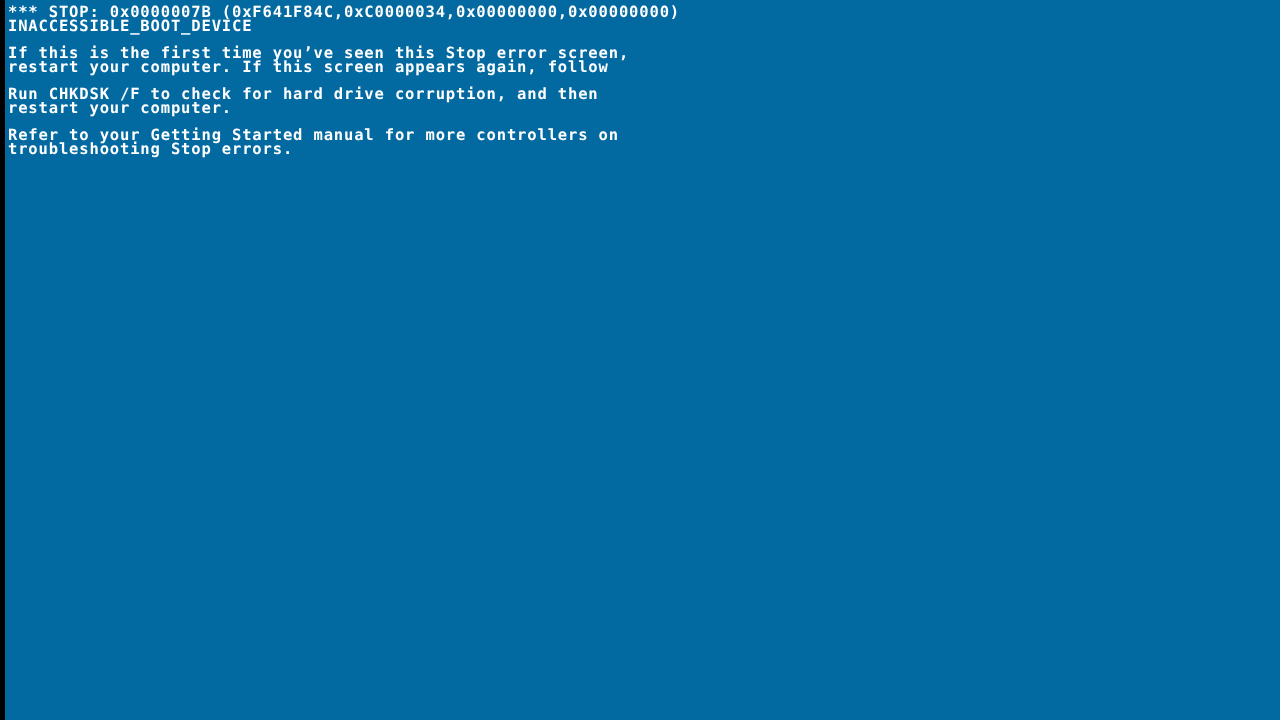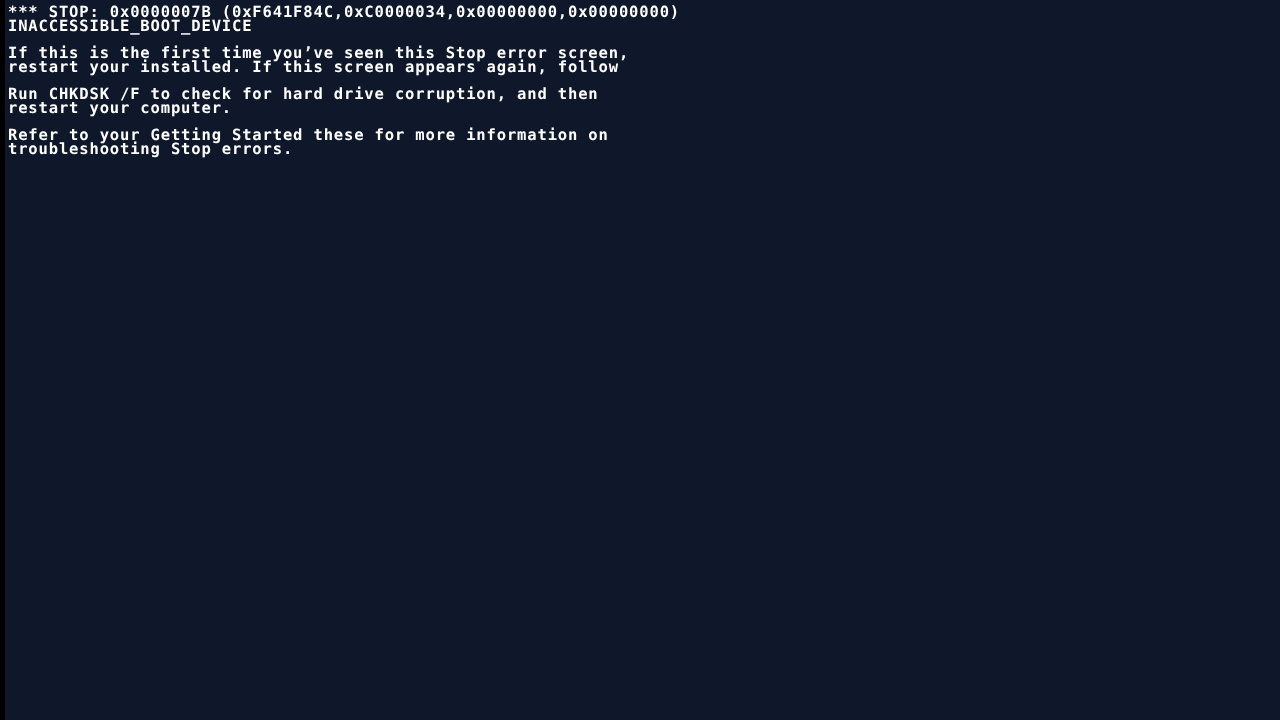--- a/index.html
+++ b/index.html
@@ -11,21 +11,21 @@
   body {
     width: 1280px;
     height: 720px;
     overflow: hidden;
   }
 
   #bsod-screen {
     position: relative;
     width: 1280px;
     height: 720px;
-    background: #0f172a;
+    background: #0369a1;
     box-sizing: border-box;
     overflow: hidden;
   }
 
   
   #left-edge-bar {
     position: absolute;
     left: 0;
     top: 0;
     width: 5px;
@@ -75,26 +75,26 @@
   <div id="left-edge-bar"></div>
 
   <div id="error-text-block">
 
     <div class="bsod-line">*** STOP: 0x0000007B (0xF641F84C,0xC0000034,0x00000000,0x00000000)</div>
     <div class="bsod-line">INACCESSIBLE_BOOT_DEVICE</div>
 
     <div class="bsod-blank para-gap"></div>
 
     <div class="bsod-line">If this is the first time you’ve seen this Stop error screen,</div>
-    <div class="bsod-line">restart your installed. If this screen appears again, follow</div>
+    <div class="bsod-line">restart your computer. If this screen appears again, follow</div>
 
     <div class="bsod-blank para-gap"></div>
 
     <div class="bsod-line">Run CHKDSK /F to check for hard drive corruption, and then</div>
     <div class="bsod-line">restart your computer.</div>
 
     <div class="bsod-blank para-gap"></div>
 
-    <div class="bsod-line">Refer to your Getting Started these for more information on</div>
+    <div class="bsod-line">Refer to your Getting Started manual for more controllers on</div>
     <div class="bsod-line">troubleshooting Stop errors.</div>
 
   </div>
 </div>
 
 </body></html>

